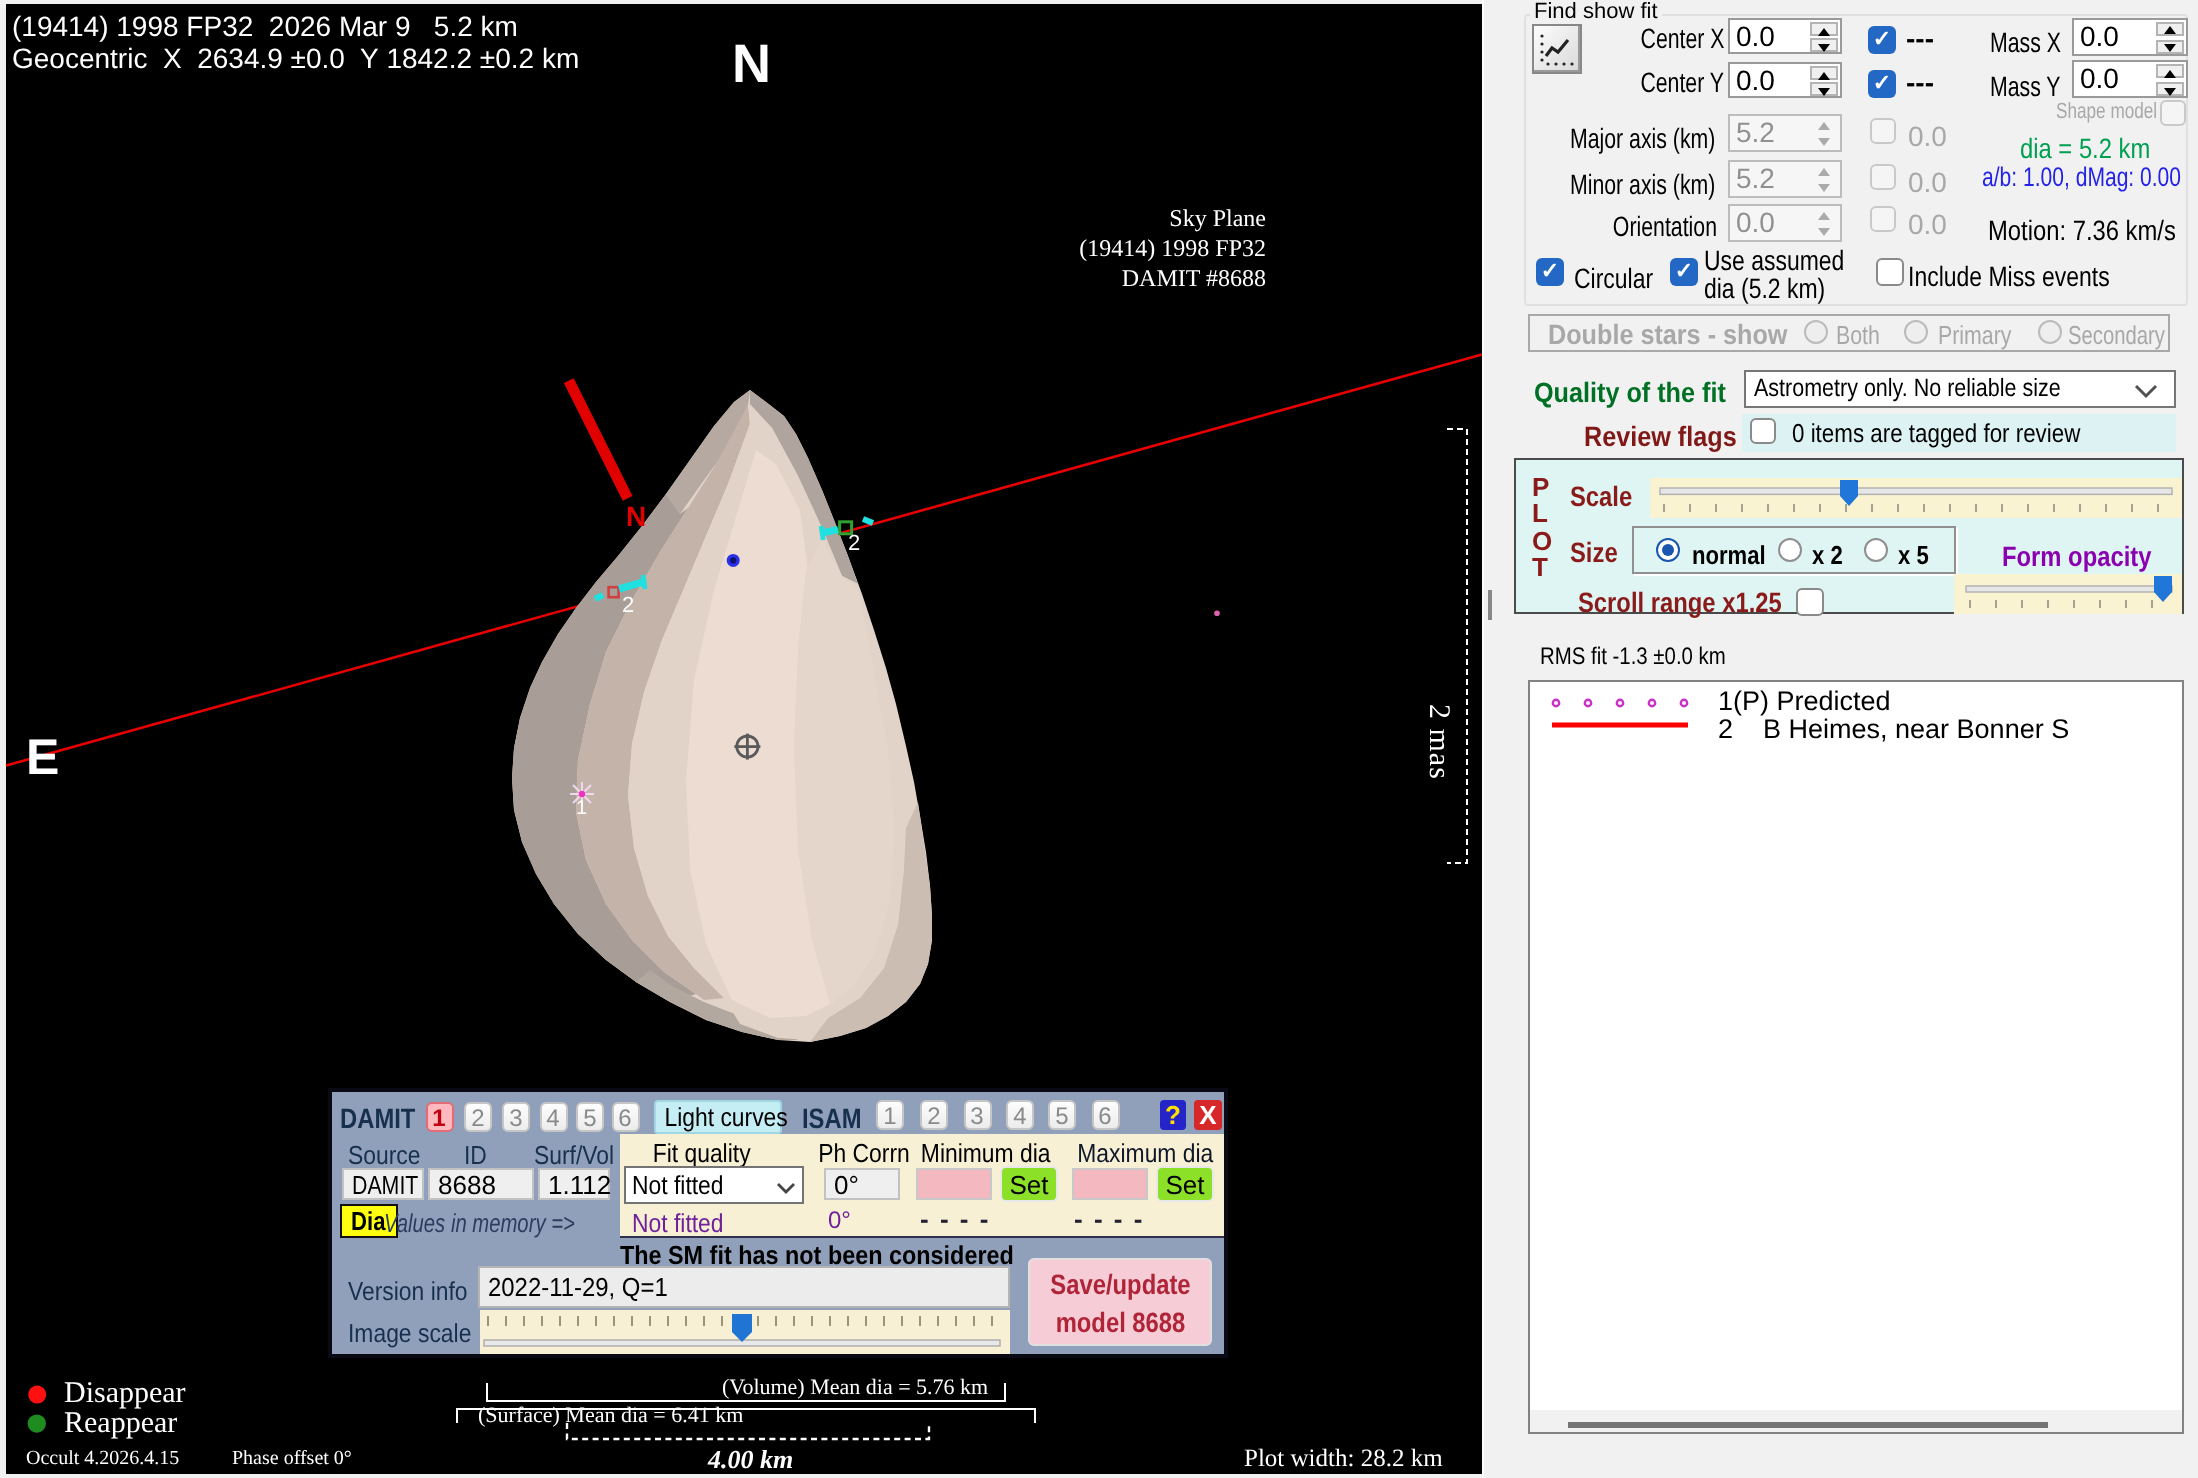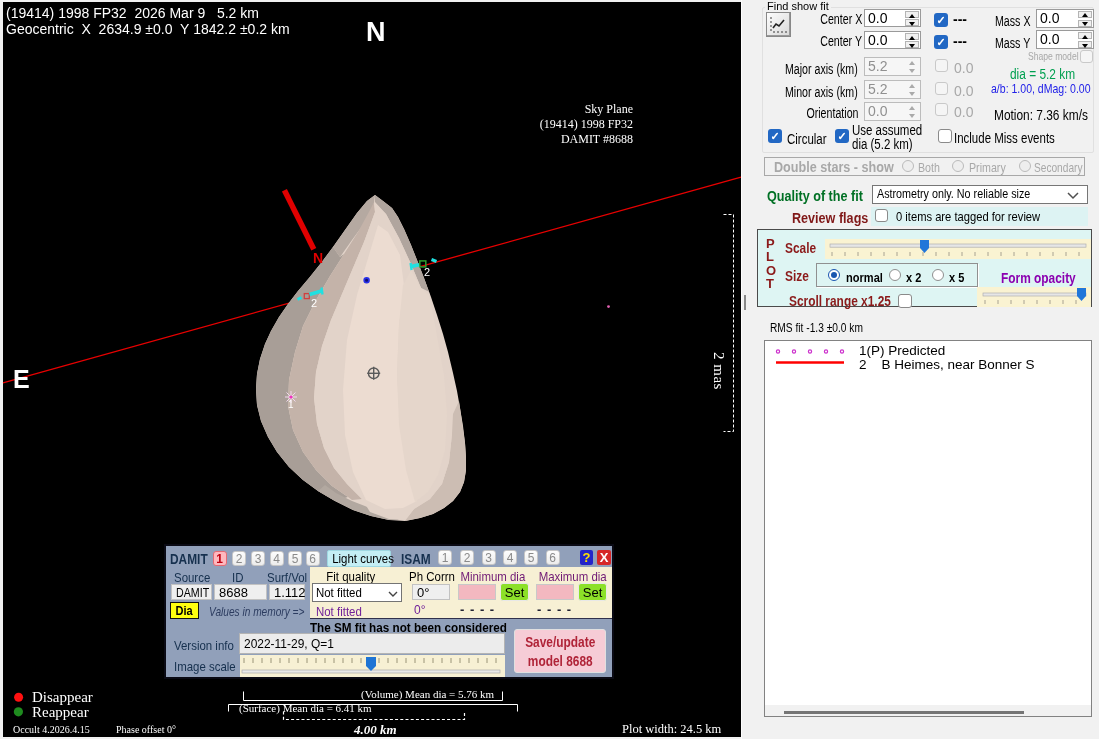--- a/index.html
+++ b/index.html
@@ -109,21 +109,21 @@
 <div class="wt" style="left:424px;top:266px;font-size:11px">2</div>
 <div class="wt" style="left:288px;top:399px;font-size:10px">1</div>
 <div class="wt ser" style="font-size:15px;transform:rotate(90deg);transform-origin:0 0;left:727px;top:352px;letter-spacing:0.5px">2 mas</div>
 <div class="wt ser" style="left:361px;top:688px;font-size:11px">(Volume) Mean dia = 5.76 km</div>
 <div class="wt ser" style="left:239px;top:702px;font-size:11px">(Surface) Mean dia = 6.41 km</div>
 <div class="wt ser" style="left:354px;top:722px;font-size:13px;font-weight:bold;font-style:italic">4.00 km</div>
 <div class="wt ser" style="left:32px;top:689px;font-size:15px">Disappear</div>
 <div class="wt ser" style="left:32px;top:704px;font-size:15px">Reappear</div>
 <div class="wt ser" style="left:13px;top:723.5px;font-size:10px">Occult 4.2026.4.15</div>
 <div class="wt ser" style="left:116px;top:723.5px;font-size:10px">Phase offset 0°</div>
-<div class="wt ser" style="left:622px;top:722px;font-size:12.5px">Plot width: 24.5 km</div>
+<div class="wt ser" style="left:622px;top:722px;font-size:12.5px">Plot width: 28.2 km</div>
 
 <div id="damit" style="position:absolute;left:164px;top:544px;width:450px;height:135px;background:#91a0ba;border:2px solid #0a0a14;font-size:13px">
  <div class="ab" style="left:4px;top:5px;color:#16304e;font-weight:bold;font-size:14px;transform:scaleX(.85);transform-origin:0 0">DAMIT</div>
  <div class="dbtn on" style="left:46.5px;top:4.5px">1</div>
  <div class="dbtn" style="left:66px;top:4.5px">2</div>
  <div class="dbtn" style="left:85px;top:4.5px">3</div>
  <div class="dbtn" style="left:103.5px;top:4.5px">4</div>
  <div class="dbtn" style="left:122px;top:4.5px">5</div>
  <div class="dbtn" style="left:139.5px;top:4.5px">6</div>
  <div class="ab" style="left:160.5px;top:3.5px;width:64px;height:17px;background:#c4eef4;border:1px solid #9fd8e2;border-radius:2px;text-align:center;line-height:16px;color:#000"><span style="display:inline-block;transform:scaleX(.88)">Light curves</span></div>
@@ -136,35 +136,35 @@
  <div class="dbtn" style="left:379.5px;top:4px">6</div>
  <div class="ab" style="left:414px;top:4px;width:13px;height:15px;background:#2424c8;color:#ffe000;font-weight:bold;text-align:center;line-height:15px;border-radius:2px">?</div>
  <div class="ab" style="left:431px;top:4px;width:14px;height:15px;background:#d62828;color:#fff;font-weight:bold;text-align:center;line-height:15px;border-radius:2px">X</div>
 
  <div class="ab" style="left:144px;top:21px;width:302px;height:52px;background:#f7f0d4;border-bottom:1px solid #30304c"></div>
  <div class="dlab" style="left:8px;top:24px">Source</div>
  <div class="dlab" style="left:66px;top:24px">ID</div>
  <div class="dlab" style="left:101px;top:24px">Surf/Vol</div>
  <div class="ab" style="left:155px;top:23px;width:60px;color:#000;text-align:center"><span style="display:inline-block;transform:scaleX(.88)">Fit quality</span></div>
  <div class="ab" style="left:240px;top:23px;width:44px;color:#000;text-align:center"><span style="display:inline-block;transform:scaleX(.88)">Ph Corrn</span></div>
- <div class="ab" style="left:290px;top:23px;width:62px;color:#701a75;text-align:center"><span style="display:inline-block;transform:scaleX(.88)">Minimum dia</span></div>
- <div class="ab" style="left:368px;top:23px;width:62px;color:#701a75;text-align:center"><span style="display:inline-block;transform:scaleX(.88)">Maximum dia</span></div>
+ <div class="ab" style="left:290px;top:23px;width:62px;color:#000000;text-align:center"><span style="display:inline-block;transform:scaleX(.88)">Minimum dia</span></div>
+ <div class="ab" style="left:368px;top:23px;width:62px;color:#0f172a;text-align:center"><span style="display:inline-block;transform:scaleX(.88)">Maximum dia</span></div>
  <div class="dbox" style="left:5px;top:38px;width:41px"><span style="transform:scaleX(.82);transform-origin:0 0">DAMIT</span></div>
  <div class="dbox" style="left:48px;top:38px;width:53px">8688</div>
  <div class="dbox" style="left:103px;top:38px;width:36px">1.112</div>
  <div class="ab" style="left:146px;top:37px;width:90px;height:19px;background:#fff;border:1px solid #747474;color:#000;padding:1px 3px"><span style="display:inline-block;transform:scaleX(.88);transform-origin:0 0">Not fitted</span><svg width="10" height="6" style="position:absolute;right:3px;top:7px">
           <path d="M1 1 L5 5 L9 1" stroke="#444" stroke-width="1.4" fill="none"></path>
         </svg></div>
  <div class="dbox" style="left:246px;top:38px;width:38px;text-align:left;padding-left:4px">0°</div>
  <div class="ab" style="left:292px;top:38px;width:38px;height:16px;background:#f3b8c0;border:1px solid #c8c8c8"></div>
  <div class="setb" style="left:334px;top:37px">Set</div>
  <div class="ab" style="left:370px;top:38px;width:38px;height:16px;background:#f3b8c0;border:1px solid #c8c8c8"></div>
  <div class="setb" style="left:412px;top:37px">Set</div>
  <div class="ab" style="left:4px;top:56px;width:29px;height:17px;background:#ffff10;border:1.5px solid #111;color:#000;font-weight:bold;text-align:center;line-height:15px"><span style="display:inline-block;transform:scaleX(.85)">Dia</span></div>
- <div class="ab" style="left:43px;top:58px;color:#2c3c60;font-style:italic"><span style="display:inline-block;transform:scaleX(.78);transform-origin:0 0">Values in memory =&gt;</span></div>
+ <div class="ab" style="left:26px;top:58px;color:#2c3c60;font-style:italic"><span style="display:inline-block;transform:scaleX(.78);transform-origin:0 0">Values in memory =&gt;</span></div>
  <div class="ab" style="left:150px;top:58px;color:#70209a"><span style="display:inline-block;transform:scaleX(.88);transform-origin:0 0">Not fitted</span></div>
  <div class="ab" style="left:248px;top:57px;color:#70209a;font-size:12px">0°</div>
  <div class="ab" style="left:294px;top:56px;color:#223;font-weight:bold;letter-spacing:1px">- - - -</div>
  <div class="ab" style="left:371px;top:56px;color:#223;font-weight:bold;letter-spacing:1px">- - - -</div>
  <div class="ab" style="left:19px;top:74px;width:446px;text-align:center;color:#000;font-weight:bold;font-size:13px"><span style="display:inline-block;transform:scaleX(.9)">The SM fit has not been considered</span></div>
  <div class="dlab" style="left:8px;top:92px;font-size:13px">Version info</div>
  <div class="ab" style="left:73px;top:87px;width:266px;height:21px;background:#ececec;border:1px solid #b4b4b4;color:#000;padding:2px 4px"><span style="display:inline-block;transform:scaleX(.92);transform-origin:0 0">2022-11-29, Q=1</span></div>
  <div class="dlab" style="left:8px;top:113px;font-size:13px">Image scale</div>
  <div class="ab" style="left:74px;top:109px;width:265px;height:22px;background:#f7f0d4"></div>
  <svg class="ab" style="left:74px;top:109px" width="265" height="22">

